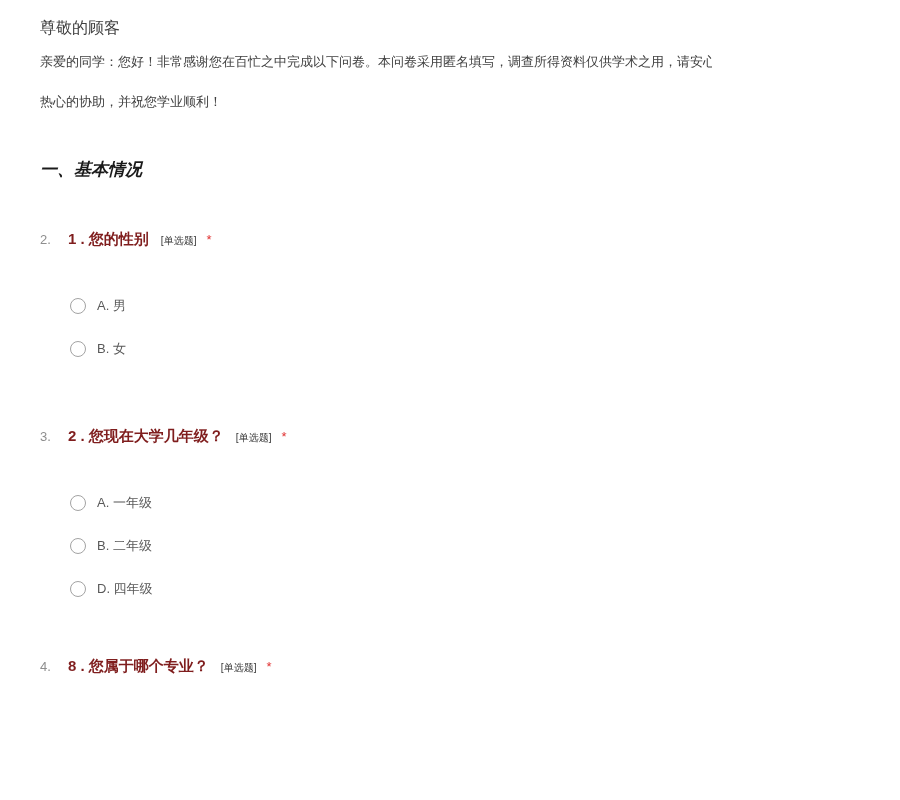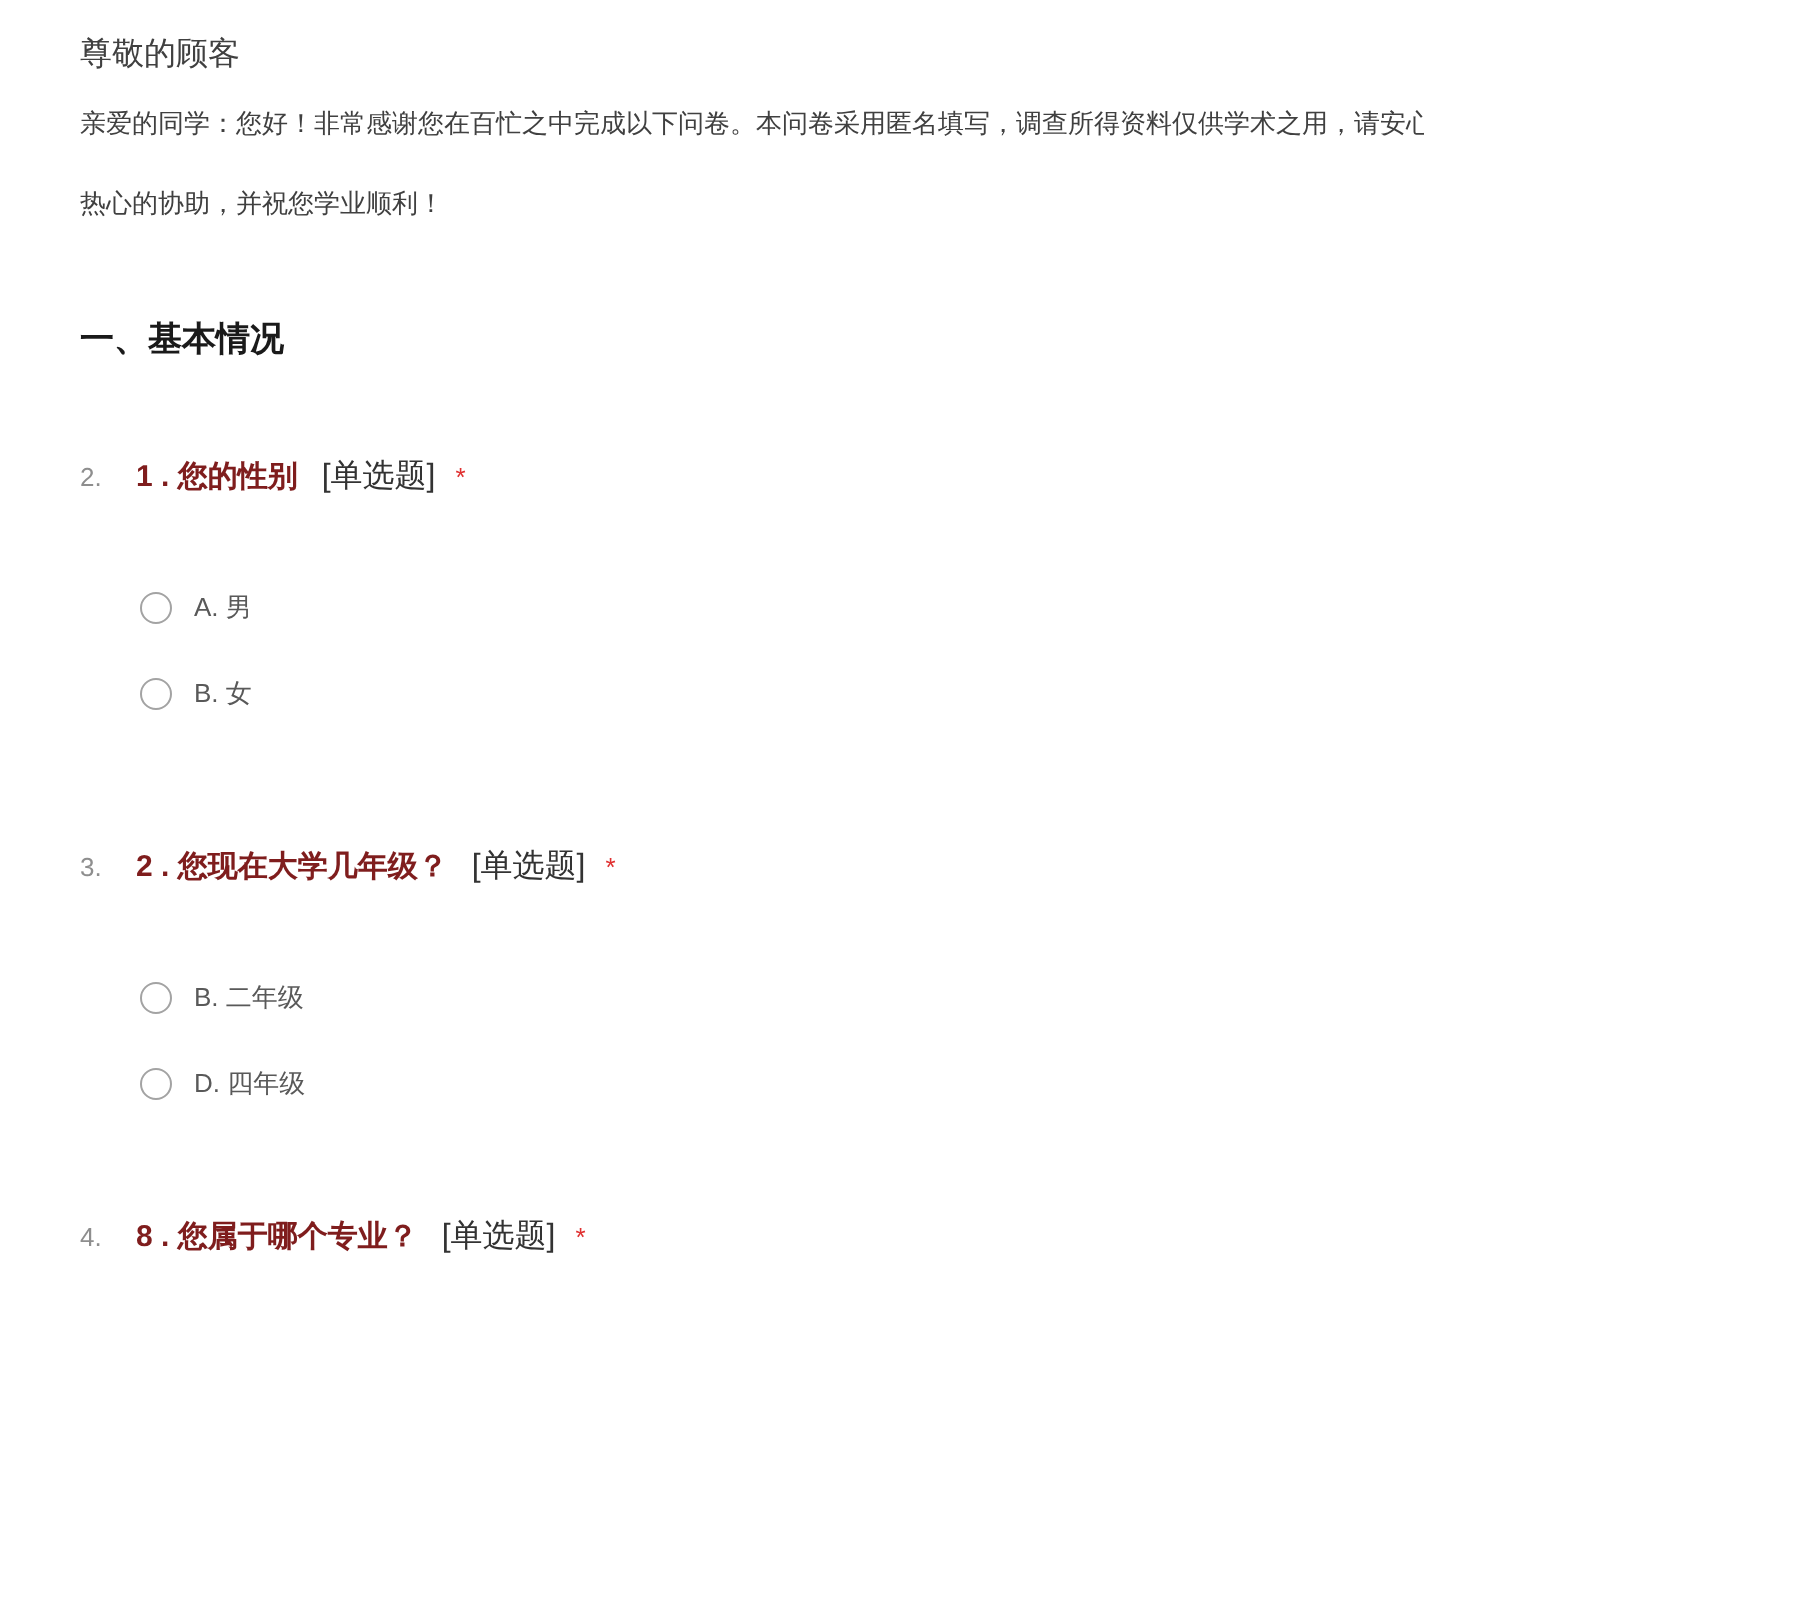--- a/index.html
+++ b/index.html
@@ -34,20 +34,21 @@
     white-space: nowrap;
     overflow: hidden;
     width: 860px;
   }
   .section-title {
     margin-top: 36px;
     font-size: 17px;
     font-weight: bold;
     line-height: 24px;
     color: #1a1a1a;
+    font-style: italic;
   }
   .question { }
   .q1 { margin-top: 46px; }
   .q2 { margin-top: 68px; }
   .q3 { margin-top: 58px; }
   .q-line {
     display: flex;
     align-items: baseline;
     line-height: 22px;
   }
@@ -55,21 +56,21 @@
     flex: 0 0 28px;
     font-size: 13px;
     color: #8e8e8e;
   }
   .q-title {
     font-size: 15px;
     font-weight: bold;
     color: #7f1d1d;
   }
   .q-tag {
-    font-size: 16px;
+    font-size: 10px;
     color: #333333;
     margin-left: 12px;
   }
   .q-required {
     font-size: 13px;
     margin-left: 10px;
     color: #e03131;
   }
   .options {
     margin-top: 46px;
@@ -137,20 +138,24 @@
     <div class="question q2">
       <div class="q-line">
         <span class="q-number">3.</span>
         <span class="q-title">2 . 您现在大学几年级？</span>
         <span class="q-tag">[单选题]</span>
         <span class="q-required">*</span>
       </div>
       <div class="options">
         <div class="option">
           <span class="radio"></span>
+          <span class="opt-label">A. 一年级</span>
+        </div>
+        <div class="option">
+          <span class="radio"></span>
           <span class="opt-label">B. 二年级</span>
         </div>
         <div class="option">
           <span class="radio"></span>
           <span class="opt-label">D. 四年级</span>
         </div>
       </div>
     </div>
 
     <div class="question q3">

